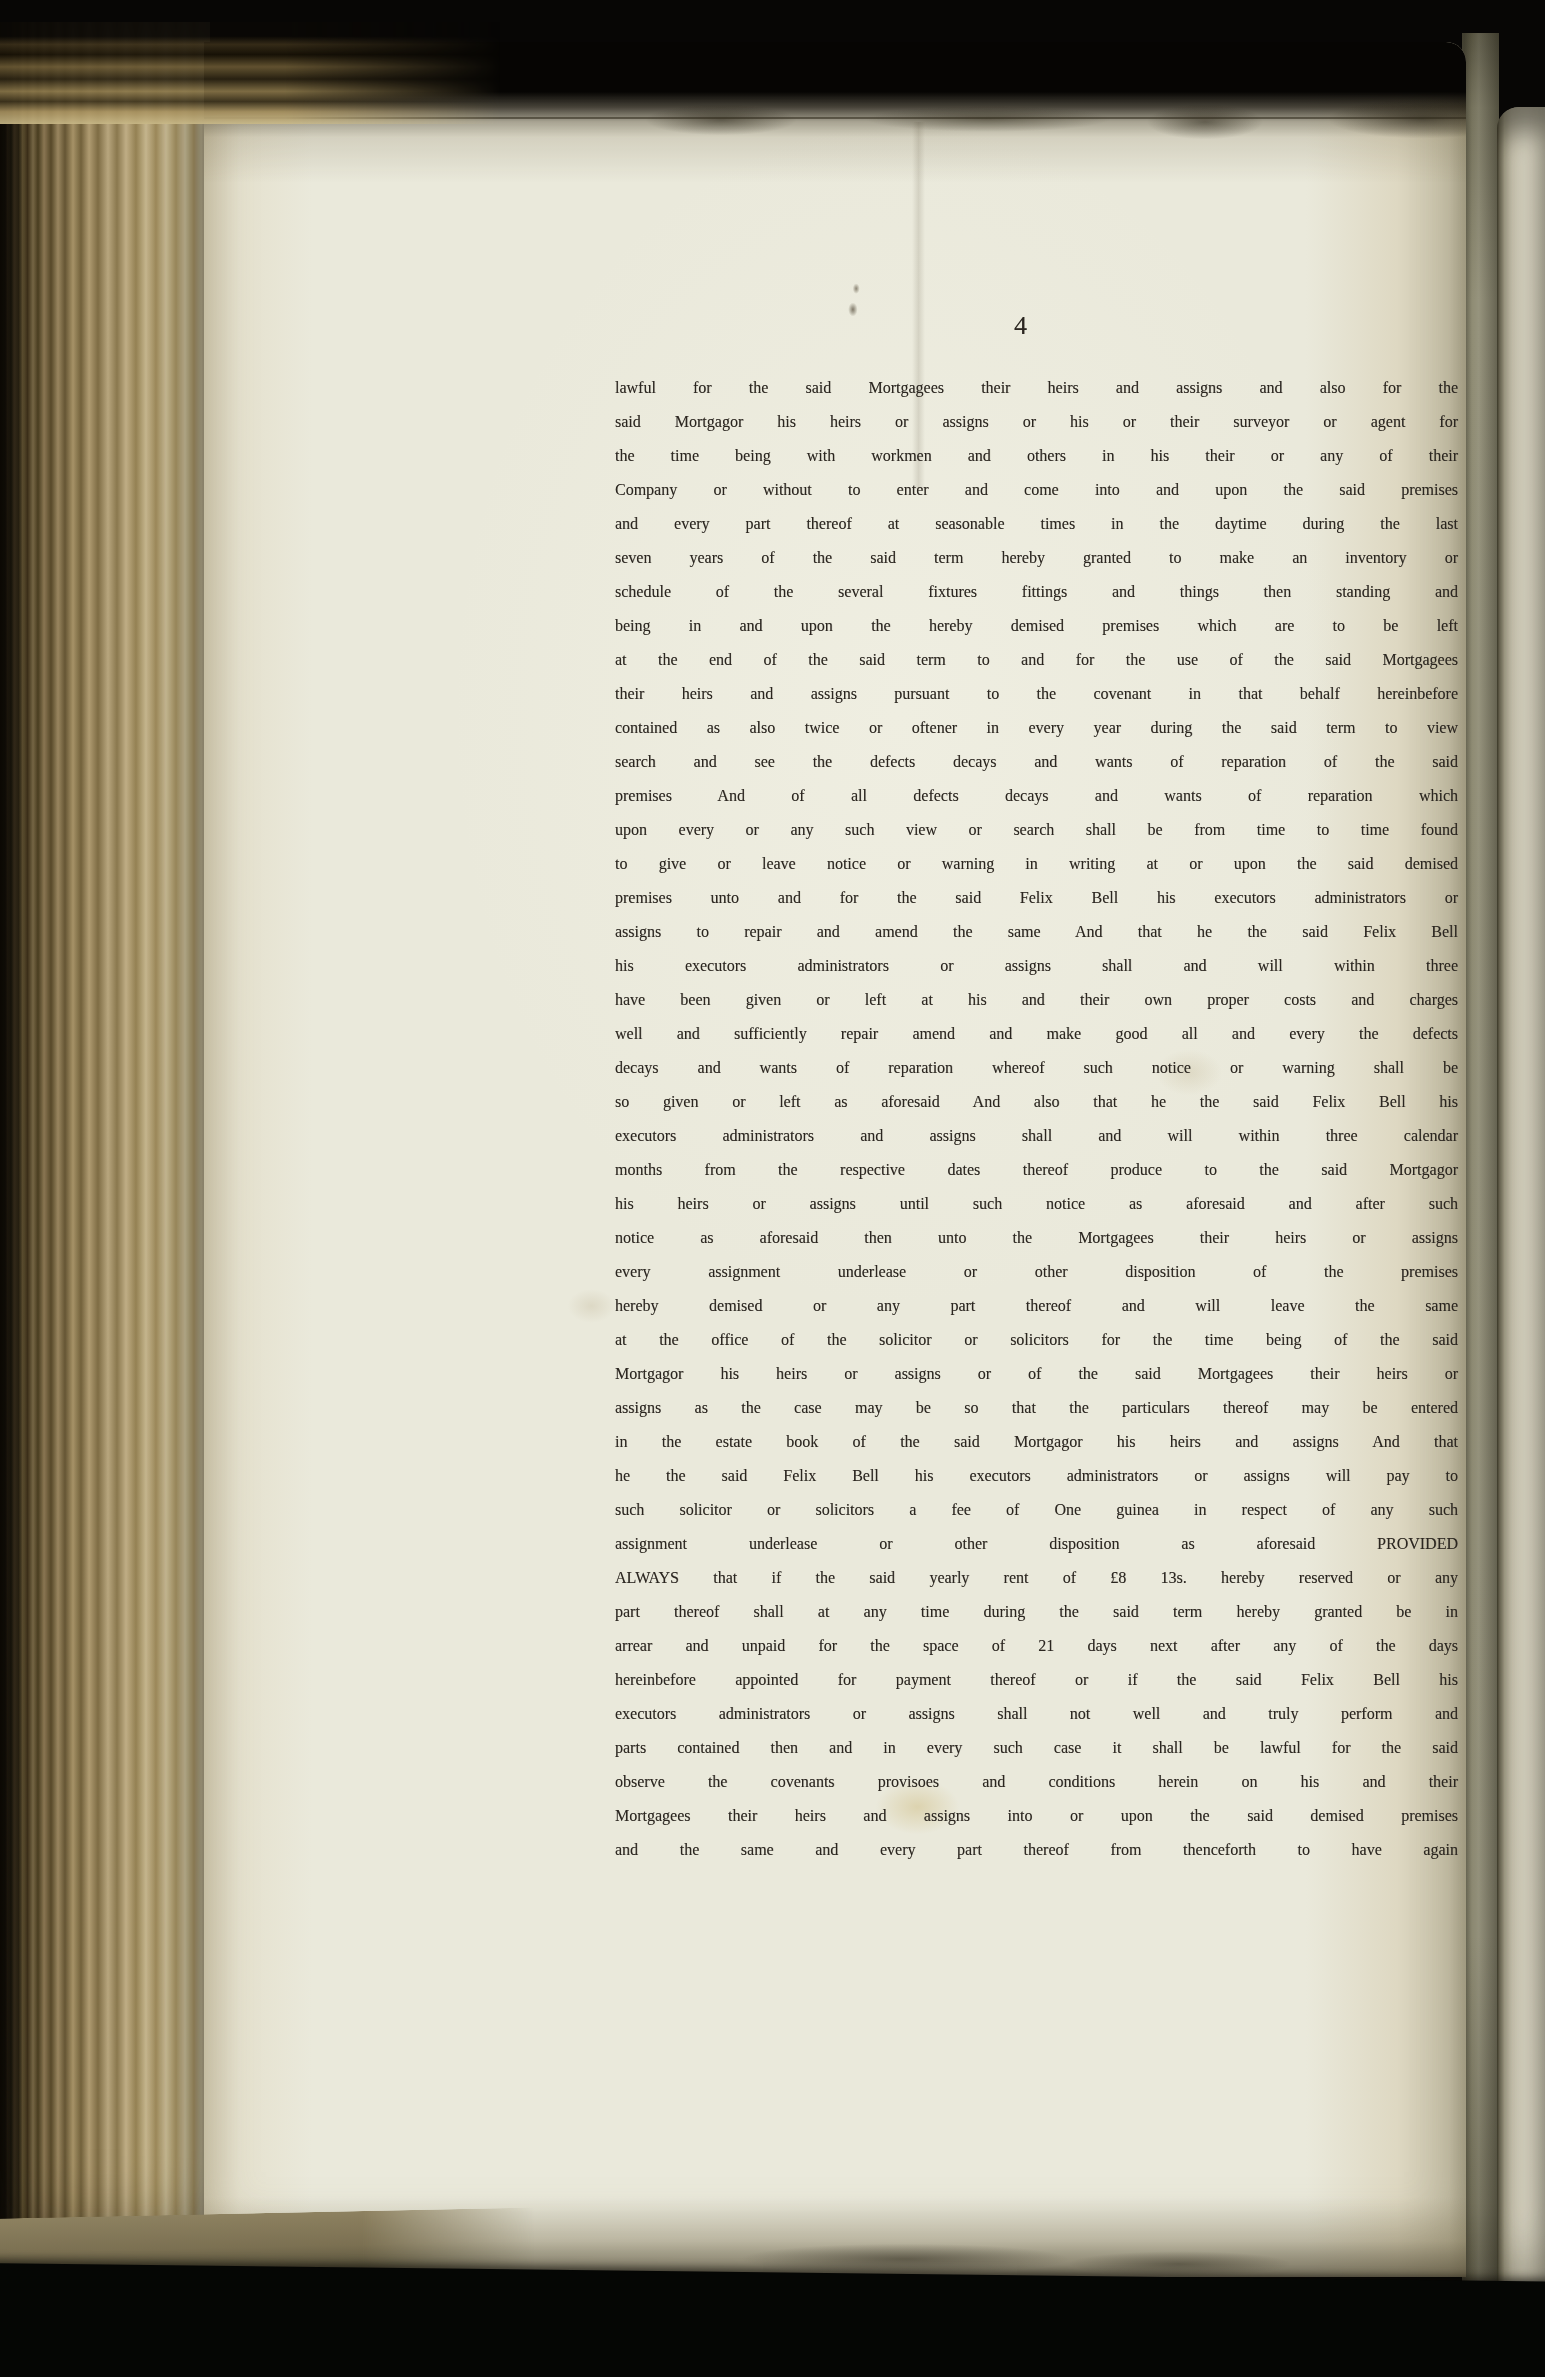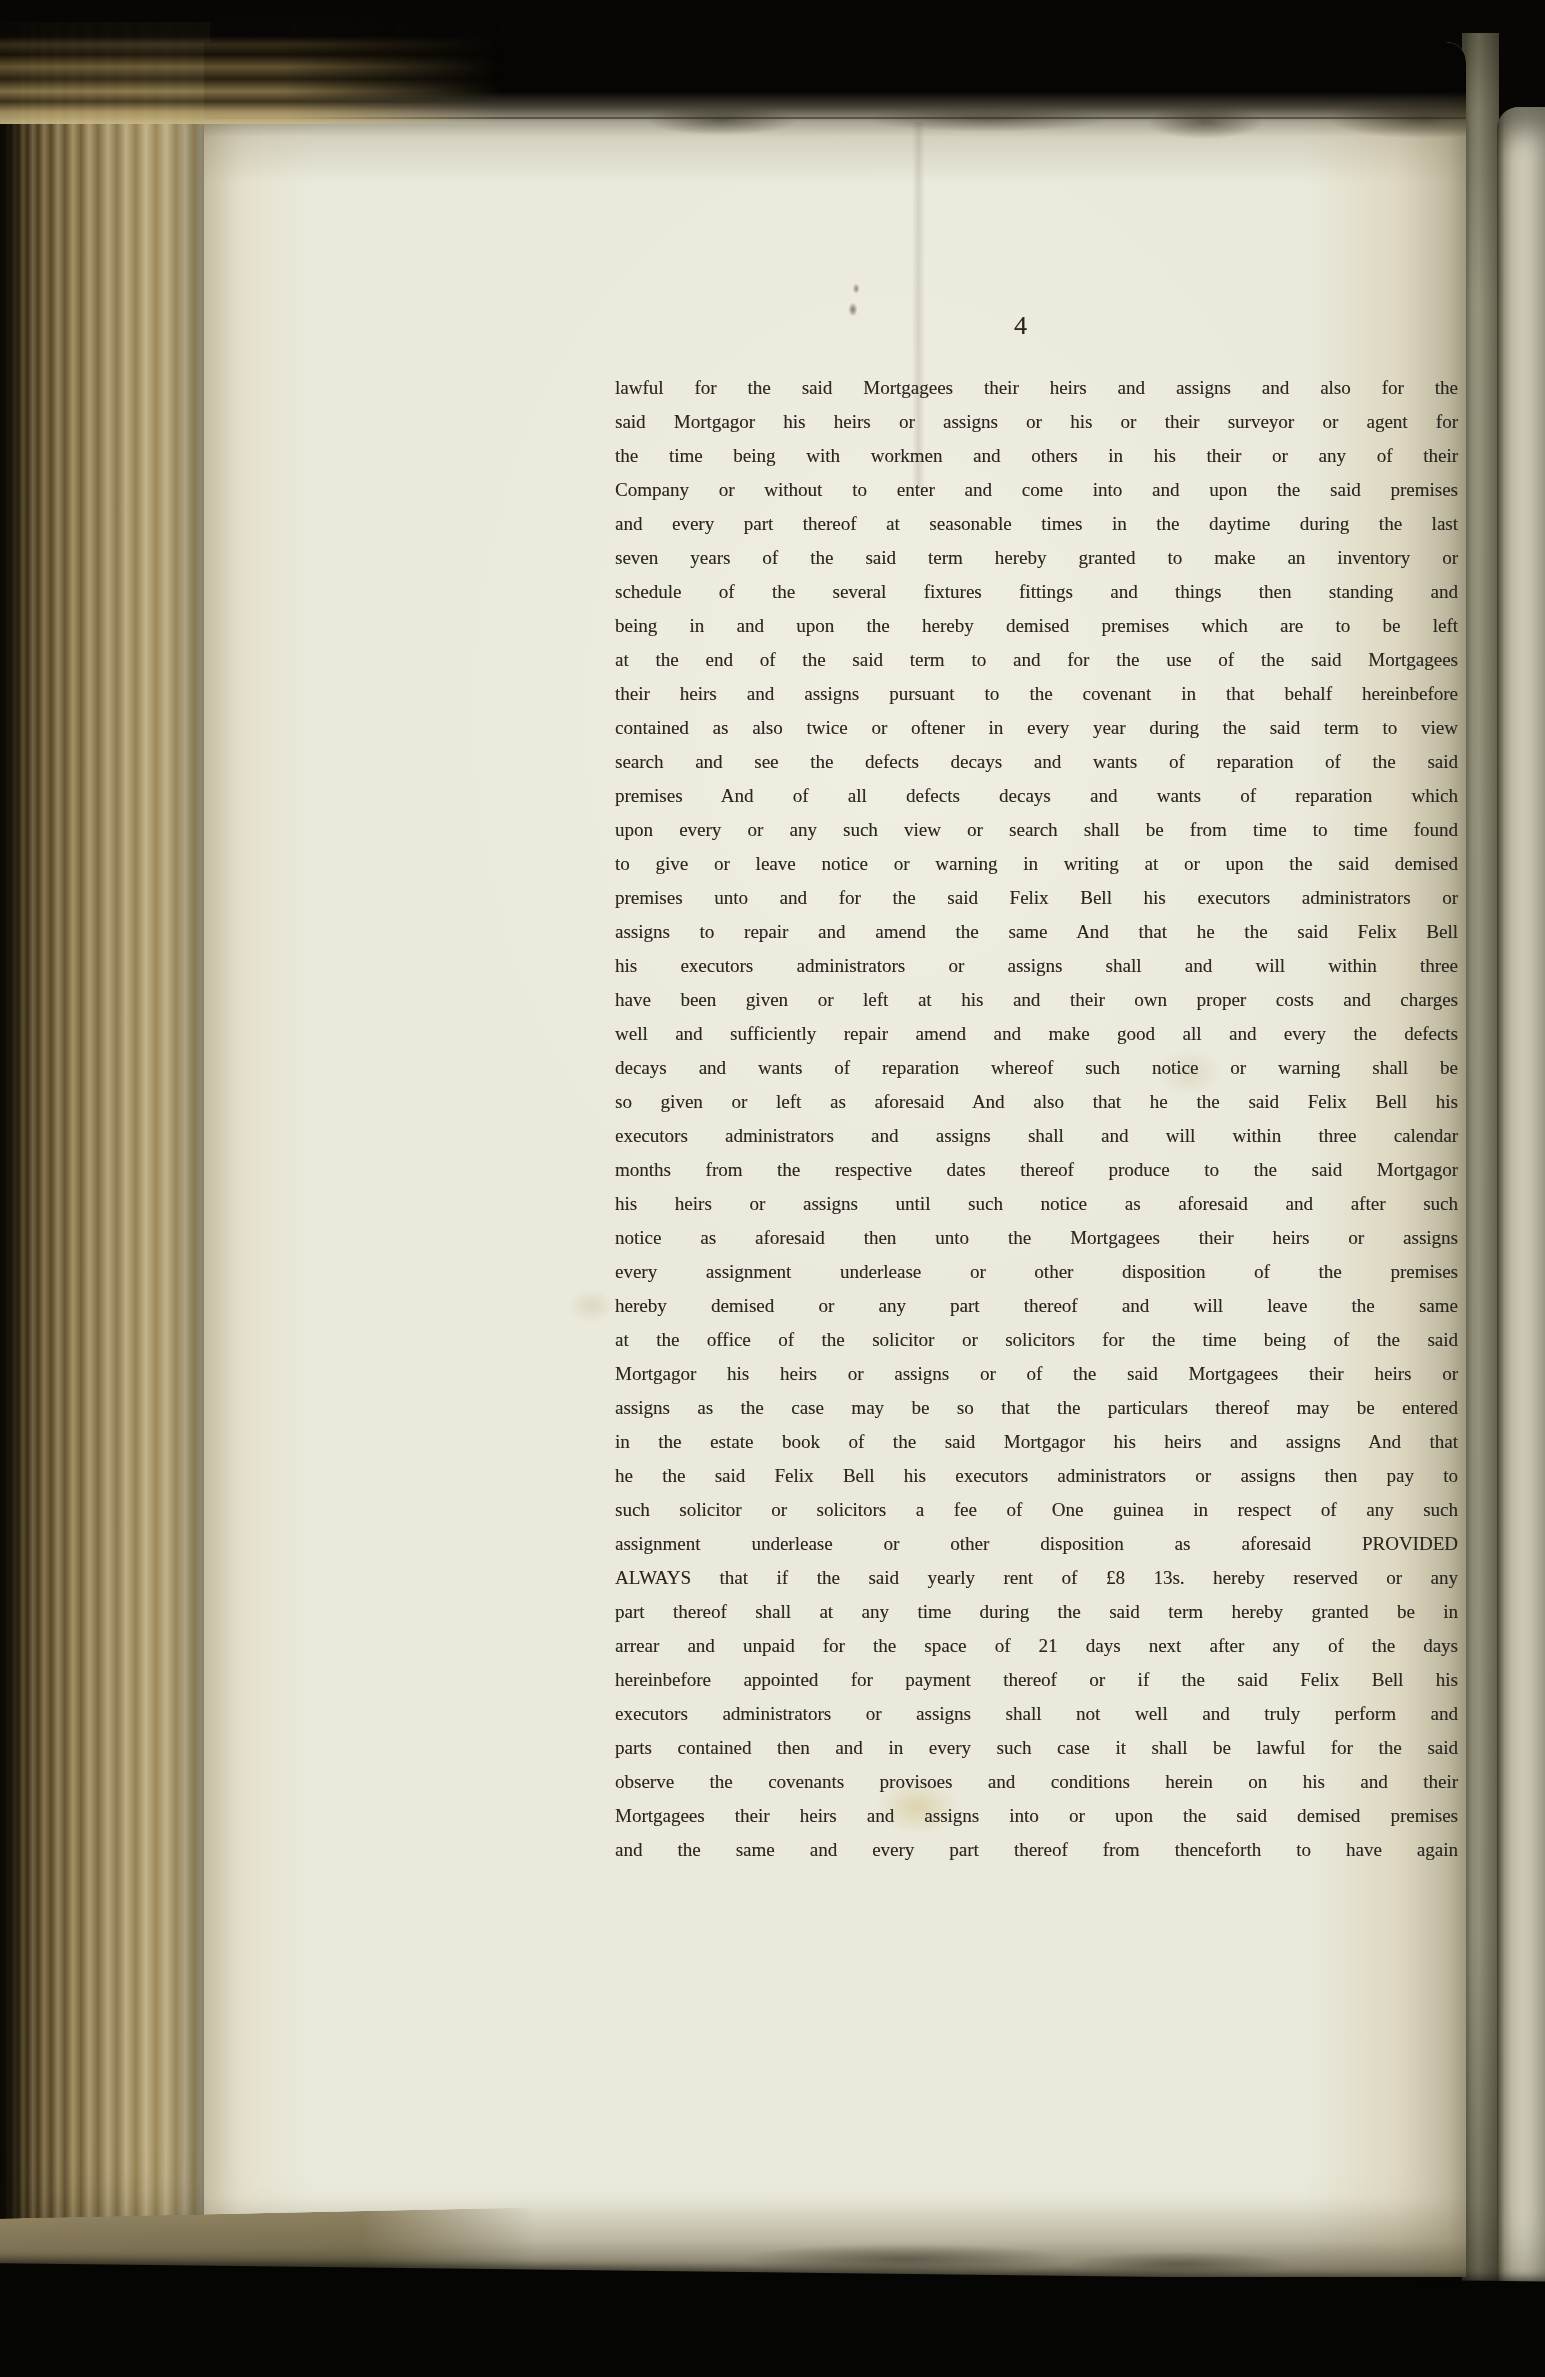--- a/index.html
+++ b/index.html
@@ -89,21 +89,21 @@
   .textblock{
     position:absolute;left:411px;top:267px;width:843px;z-index:2;
     color:#2b2620;
   }
   .pageno{
     height:34px;line-height:34px;margin-bottom:28px;margin-left:-32px;
     text-align:center;font-size:26px;
     text-shadow:0.3px 0.3px 0.3px rgba(43,38,32,.4);
   }
   .line{
-    font-size:19px;line-height:34px;
+    font-size:16px;line-height:34px;
     text-align:justify;text-align-last:justify;-moz-text-align-last:justify;
     text-justify:inter-word;
     text-shadow:0.3px 0.3px 0.3px rgba(43,38,32,.35);
   }
   
   .gutter{
     position:absolute;left:1462px;top:33px;width:37px;height:2283px;z-index:2;
     background:
       linear-gradient(90deg, rgba(40,38,28,.45) 0 2.5px, rgba(40,38,28,0) 10px,
         rgba(255,255,255,.07) 16.7px, rgba(30,28,20,.4) 100%),
@@ -173,21 +173,21 @@
         <div class="line">executors administrators and assigns shall and will within three calendar</div>
         <div class="line">months from the respective dates thereof produce to the said Mortgagor</div>
         <div class="line">his heirs or assigns until such notice as aforesaid and after such</div>
         <div class="line">notice as aforesaid then unto the Mortgagees their heirs or assigns</div>
         <div class="line">every assignment underlease or other disposition of the premises</div>
         <div class="line">hereby demised or any part thereof and will leave the same</div>
         <div class="line">at the office of the solicitor or solicitors for the time being of the said</div>
         <div class="line">Mortgagor his heirs or assigns or of the said Mortgagees their heirs or</div>
         <div class="line">assigns as the case may be so that the particulars thereof may be entered</div>
         <div class="line">in the estate book of the said Mortgagor his heirs and assigns And that</div>
-        <div class="line">he the said Felix Bell his executors administrators or assigns then pay to</div>
+        <div class="line">he the said Felix Bell his executors administrators or assigns will pay to</div>
         <div class="line">such solicitor or solicitors a fee of One guinea in respect of any such</div>
         <div class="line">assignment underlease or other disposition as aforesaid PROVIDED</div>
         <div class="line">ALWAYS that if the said yearly rent of £8 13s. hereby reserved or any</div>
         <div class="line">part thereof shall at any time during the said term hereby granted be in</div>
         <div class="line">arrear and unpaid for the space of 21 days next after any of the days</div>
         <div class="line">hereinbefore appointed for payment thereof or if the said Felix Bell his</div>
         <div class="line">executors administrators or assigns shall not well and truly perform and</div>
         <div class="line">parts contained then and in every such case it shall be lawful for the said</div>
         <div class="line">observe the covenants provisoes and conditions herein on his and their</div>
         <div class="line">Mortgagees their heirs and assigns into or upon the said demised premises</div>

